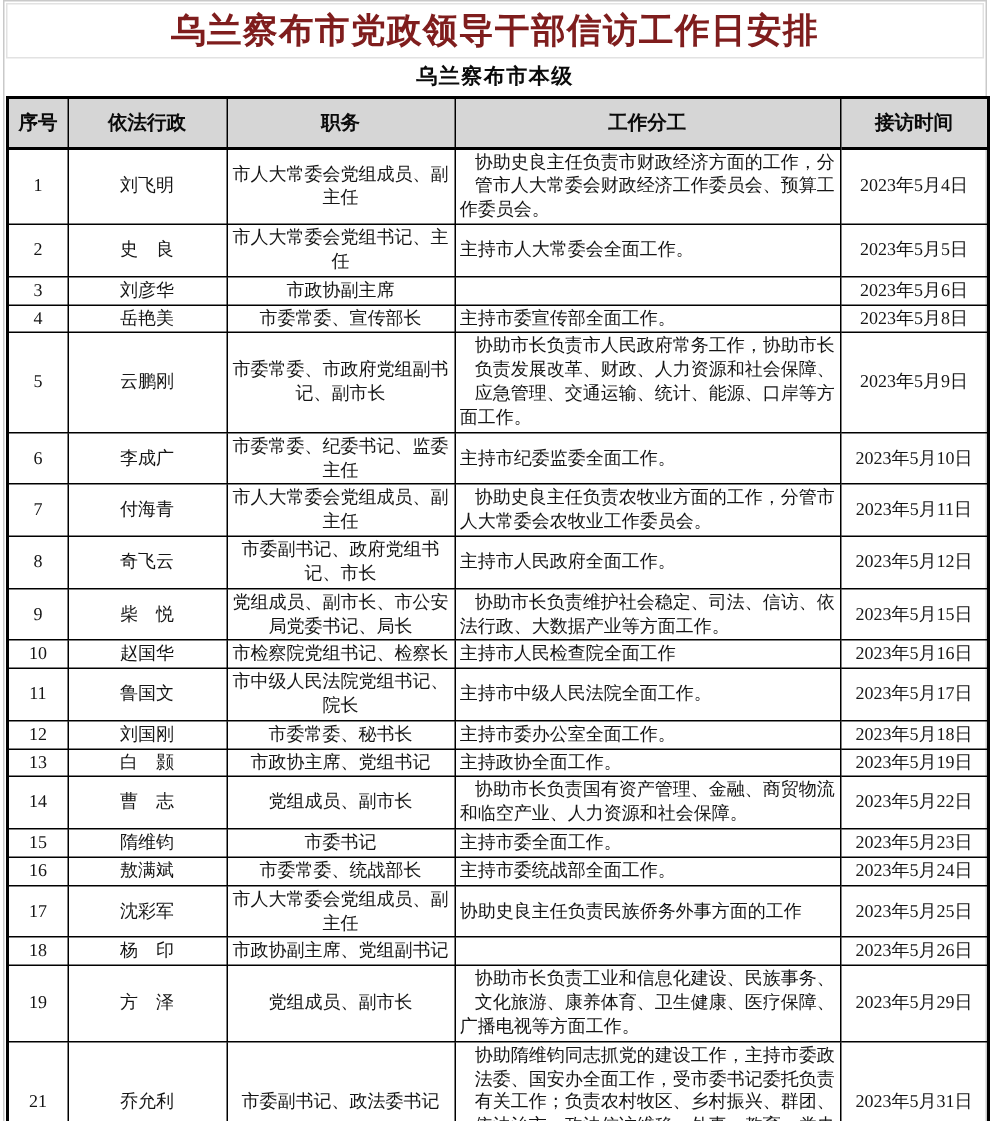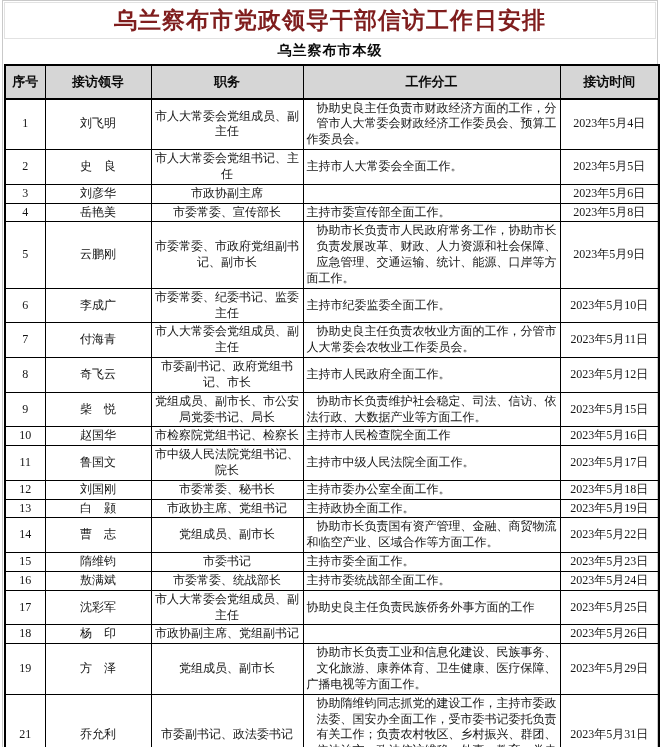--- a/index.html
+++ b/index.html
@@ -94,21 +94,21 @@
     <colgroup>
       <col class="c-no">
       <col class="c-name">
       <col class="c-position">
       <col class="c-duty">
       <col class="c-date">
     </colgroup>
     <thead>
       <tr>
         <th>序号</th>
-        <th>接访领导</th>
+        <th>依法行政</th>
         <th>职务</th>
         <th>工作分工</th>
         <th>接访时间</th>
       </tr>
     </thead>
     <tbody>
         <tr>
           <td class="col-no">1</td>
           <td class="col-name">刘飞明</td>
           <td class="col-position">市人大常委会党组成员、副主任</td>
@@ -196,21 +196,21 @@
           <td class="col-no">13</td>
           <td class="col-name">白　颢</td>
           <td class="col-position">市政协主席、党组书记</td>
           <td class="col-duty">主持政协全面工作。</td>
           <td class="col-date">2023年5月19日</td>
         </tr>
         <tr>
           <td class="col-no">14</td>
           <td class="col-name">曹　志</td>
           <td class="col-position">党组成员、副市长</td>
-          <td class="col-duty">协助市长负责国有资产管理、金融、商贸物流和临空产业、区域合作等方面工作。</td>
+          <td class="col-duty">协助市长负责国有资产管理、金融、商贸物流和临空产业、人力资源和社会保障。</td>
           <td class="col-date">2023年5月22日</td>
         </tr>
         <tr>
           <td class="col-no">15</td>
           <td class="col-name">隋维钧</td>
           <td class="col-position">市委书记</td>
           <td class="col-duty">主持市委全面工作。</td>
           <td class="col-date">2023年5月23日</td>
         </tr>
         <tr>

